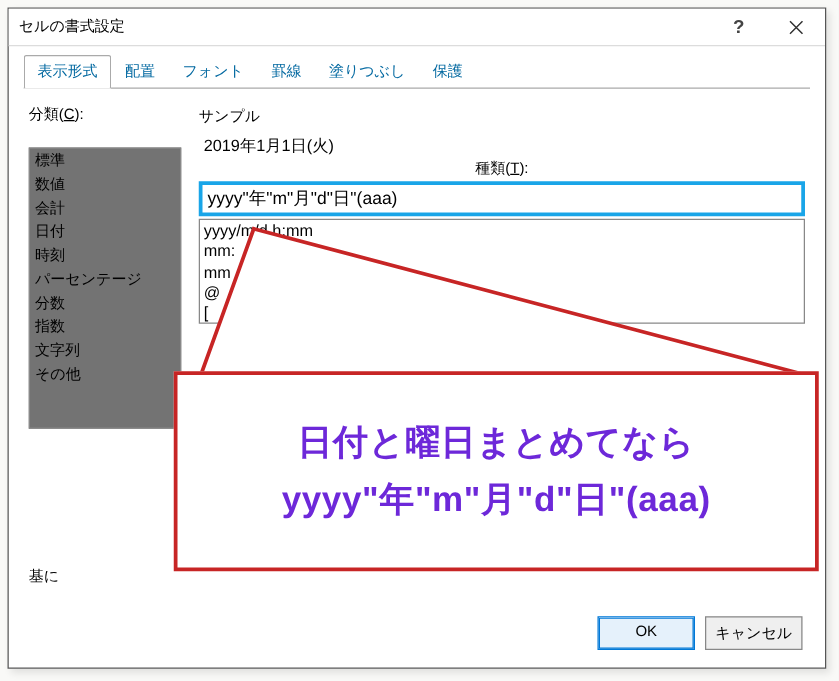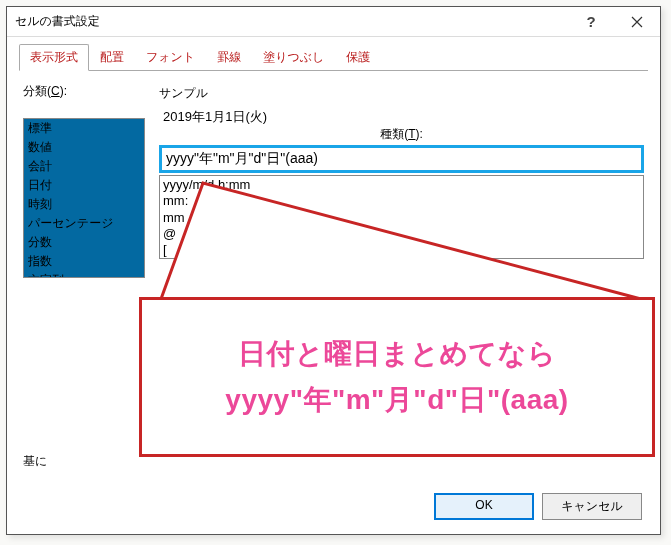--- a/index.html
+++ b/index.html
@@ -56,21 +56,21 @@
   .tabs::after {
     content: "";
     position: absolute;
     left: 12px; right: 12px; bottom: 0;
     border-bottom: 1px solid #aaa;
     z-index: 0;
   }
   .tab {
     padding: 4px 10px 4px 10px;
     font-size: 12px;
-    color: #b91c1c;
+    color: #0369a1;
     border: 1px solid transparent;
     position: relative;
     z-index: 1;
     cursor: default;
   }
   .tab.active {
     border: 1px solid #aaa;
     border-bottom: 1px solid #fff;
     background: #fff;
     border-radius: 2px 2px 0 0;
@@ -85,23 +85,23 @@
     width: 122px;
     display: flex;
     flex-direction: column;
   }
   .cat-label {
     margin-bottom: 18px;
   }
   .cat-label .u { text-decoration: underline; }
   .listbox {
     border: 1px solid #888;
-    height: 160px;
+    height: 225px;
     overflow: hidden;
-    background: #0369a1;
+    background: #737373;
   }
   .listbox .item {
     padding: 1px 4px;
     font-size: 12px;
   }
   .rightcol {
     flex: 1;
     padding-left: 14px;
     display: flex;
     flex-direction: column;
@@ -144,21 +144,21 @@
     right: 18px;
     bottom: 14px;
     display: flex;
     gap: 8px;
   }
   .btn2 {
     border: 1px solid #888;
     background: #efefef;
     font-size: 12px;
     padding: 4px 0;
-    width: 100px;
+    width: 78px;
     text-align: center;
     cursor: default;
   }
   .btn2.default {
     border: 1px solid #0078d7;
     box-shadow: 0 0 0 1px #0078d7 inset;
     background: #e5f1fb;
   }
   .callout {
     position: absolute;
@@ -169,21 +169,21 @@
     border: 3px solid #c72525;
     background: #fff;
     display: flex;
     flex-direction: column;
     align-items: center;
     justify-content: center;
     gap: 8px;
     z-index: 5;
   }
   .callout .line {
-    color: #ec4899;
+    color: #6d28d9;
     font-size: 28px;
     font-weight: bold;
     font-family: "Yu Gothic", "Meiryo", sans-serif;
     white-space: nowrap;
     letter-spacing: 0.5px;
   }
   .pointer-svg {
     position: absolute;
     left: 130px;
     top: 168px;

